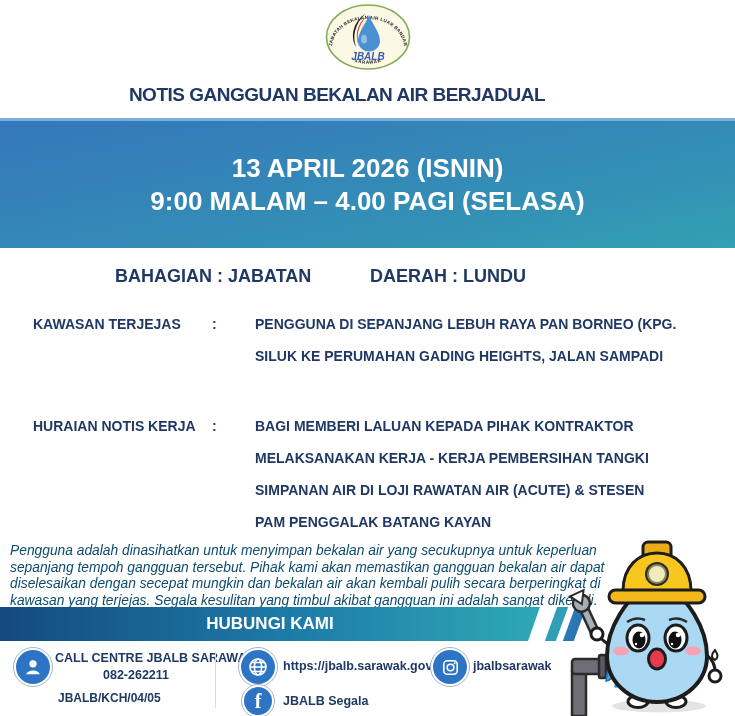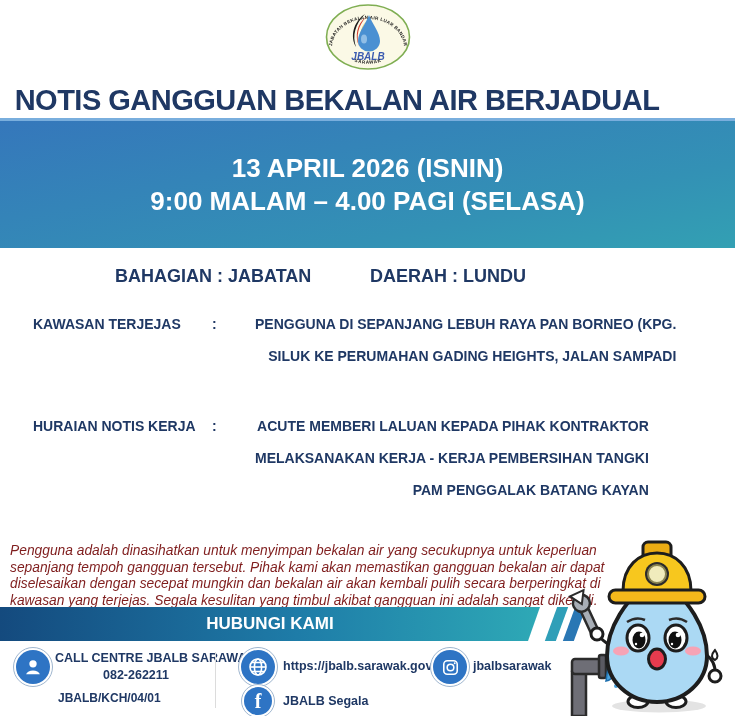--- a/index.html
+++ b/index.html
@@ -2,46 +2,46 @@
 <html><head>
 <meta charset="utf-8">
 <style>
   html,body{margin:0;padding:0;background:#fff;}
   #page{position:relative;width:735px;height:716px;background:#fff;overflow:hidden;
         font-family:"Liberation Sans",sans-serif;}
 
   
   .logo{position:absolute;left:325px;top:4px;width:86px;height:66px;}
   .title{position:absolute;top:84px;left:0;width:674px;text-align:center;
-         font-size:29px;font-weight:bold;color:#1F3864;letter-spacing:-0.5px;white-space:nowrap;}
+         font-size:19px;font-weight:bold;color:#1F3864;letter-spacing:-0.5px;white-space:nowrap;}
   .divider{position:absolute;top:118px;left:0;width:735px;height:3px;background:#79AEDD;}
 
   
   .band{position:absolute;top:121px;left:0;width:735px;height:127px;
         background:linear-gradient(168deg,#3577BB 0%,#3391B5 70%,#33A0B3 100%);
         display:flex;flex-direction:column;justify-content:center;align-items:center;gap:2px;}
   .band-line{color:#fff;font-size:26px;font-weight:bold;white-space:nowrap;}
 
   
   .loc{position:absolute;top:266px;font-size:18px;font-weight:bold;color:#1F3864;white-space:nowrap;}
   .loc-bahagian{left:115px;}
   .loc-daerah{left:370px;}
 
   
   .detail{position:absolute;left:33px;width:680px;color:#1F3864;font-weight:bold;font-size:14px;}
   .detail-kawasan{top:316px;}
   .detail-huraian{top:418px;}
   .detail .lbl{position:absolute;left:0;top:0;line-height:17px;white-space:nowrap;}
   .detail .sep{position:absolute;left:179px;top:0;line-height:17px;}
   .detail .val{position:absolute;left:222px;top:0;}
-  .detail .val div{line-height:17px;margin-bottom:15px;white-space:nowrap;text-align:right;}
+  .detail .val div{line-height:17px;margin-bottom:15px;white-space:nowrap;}
 
   
   .disclaimer{position:absolute;left:10px;top:543px;width:640px;font-size:13.8px;
-              font-style:italic;color:#7f1d1d;}
+              font-style:italic;color:#0c4a6e;}
   .disclaimer div{line-height:16.5px;white-space:nowrap;}
 
   
   .contact-bar{position:absolute;left:0;top:607px;width:540px;height:34px;
                background:linear-gradient(90deg,#144A7E 0%,#1E7CA8 55%,#2EA9B6 100%);
                clip-path:polygon(0 0,540px 0,528px 34px,0 34px);
                color:#fff;font-size:17px;font-weight:bold;text-align:center;line-height:34px;}
   .stripe{position:absolute;top:607px;width:11px;height:34px;transform:skewX(-20deg);}
   .stripe1{left:551px;background:#2F9FB8;}
   .stripe2{left:569px;background:#2A77B4;}
@@ -110,22 +110,23 @@
     <div class="val">
       <div>PENGGUNA DI SEPANJANG LEBUH RAYA PAN BORNEO (KPG.</div>
       <div>SILUK KE PERUMAHAN GADING HEIGHTS, JALAN SAMPADI</div>
     </div>
   </div>
 
   <div class="detail detail-huraian">
     <div class="lbl">HURAIAN NOTIS KERJA</div>
     <div class="sep">:</div>
     <div class="val">
-      <div>ACUTE MEMBERI LALUAN KEPADA PIHAK KONTRAKTOR</div>
+      <div>BAGI MEMBERI LALUAN KEPADA PIHAK KONTRAKTOR</div>
       <div>MELAKSANAKAN KERJA - KERJA PEMBERSIHAN TANGKI</div>
+      <div>SIMPANAN AIR DI LOJI RAWATAN AIR (ACUTE)  &amp; STESEN</div>
       <div>PAM PENGGALAK BATANG KAYAN</div>
     </div>
   </div>
 
   <div class="disclaimer">
     <div>Pengguna adalah dinasihatkan untuk menyimpan bekalan air yang secukupnya untuk keperluan</div>
     <div>sepanjang tempoh gangguan tersebut. Pihak kami akan memastikan gangguan bekalan air dapat</div>
     <div>diselesaikan dengan secepat mungkin dan bekalan air akan kembali pulih secara berperingkat di</div>
     <div>kawasan yang terjejas. Segala kesulitan yang timbul akibat gangguan ini adalah sangat dikesali.</div>
   </div>
@@ -137,21 +138,21 @@
   <div class="ring big ring-person">
     <div class="icon-circle">
       <svg width="22" height="22" viewBox="0 0 24 24">
         <circle cx="12" cy="8.5" r="4" fill="#fff"></circle>
         <path d="M4.5 20 C6 14.5 18 14.5 19.5 20 Z" fill="#fff"></path>
       </svg>
     </div>
   </div>
   <div class="ftxt cc-label">CALL CENTRE JBALB SARAWAK</div>
   <div class="ftxt cc-phone">082-262211</div>
-  <div class="ftxt ref">JBALB/KCH/04/01</div>
+  <div class="ftxt ref">JBALB/KCH/04/05</div>
   <div class="vdiv"></div>
 
   <div class="ring big ring-globe">
     <div class="icon-circle">
       <svg width="24" height="24" viewBox="0 0 24 24" fill="none" stroke="#fff" stroke-width="1.6">
         <circle cx="12" cy="12" r="8"></circle>
         <ellipse cx="12" cy="12" rx="3.6" ry="8"></ellipse>
         <line x1="4" y1="12" x2="20" y2="12"></line>
         <line x1="5.2" y1="7.5" x2="18.8" y2="7.5"></line>
         <line x1="5.2" y1="16.5" x2="18.8" y2="16.5"></line>

